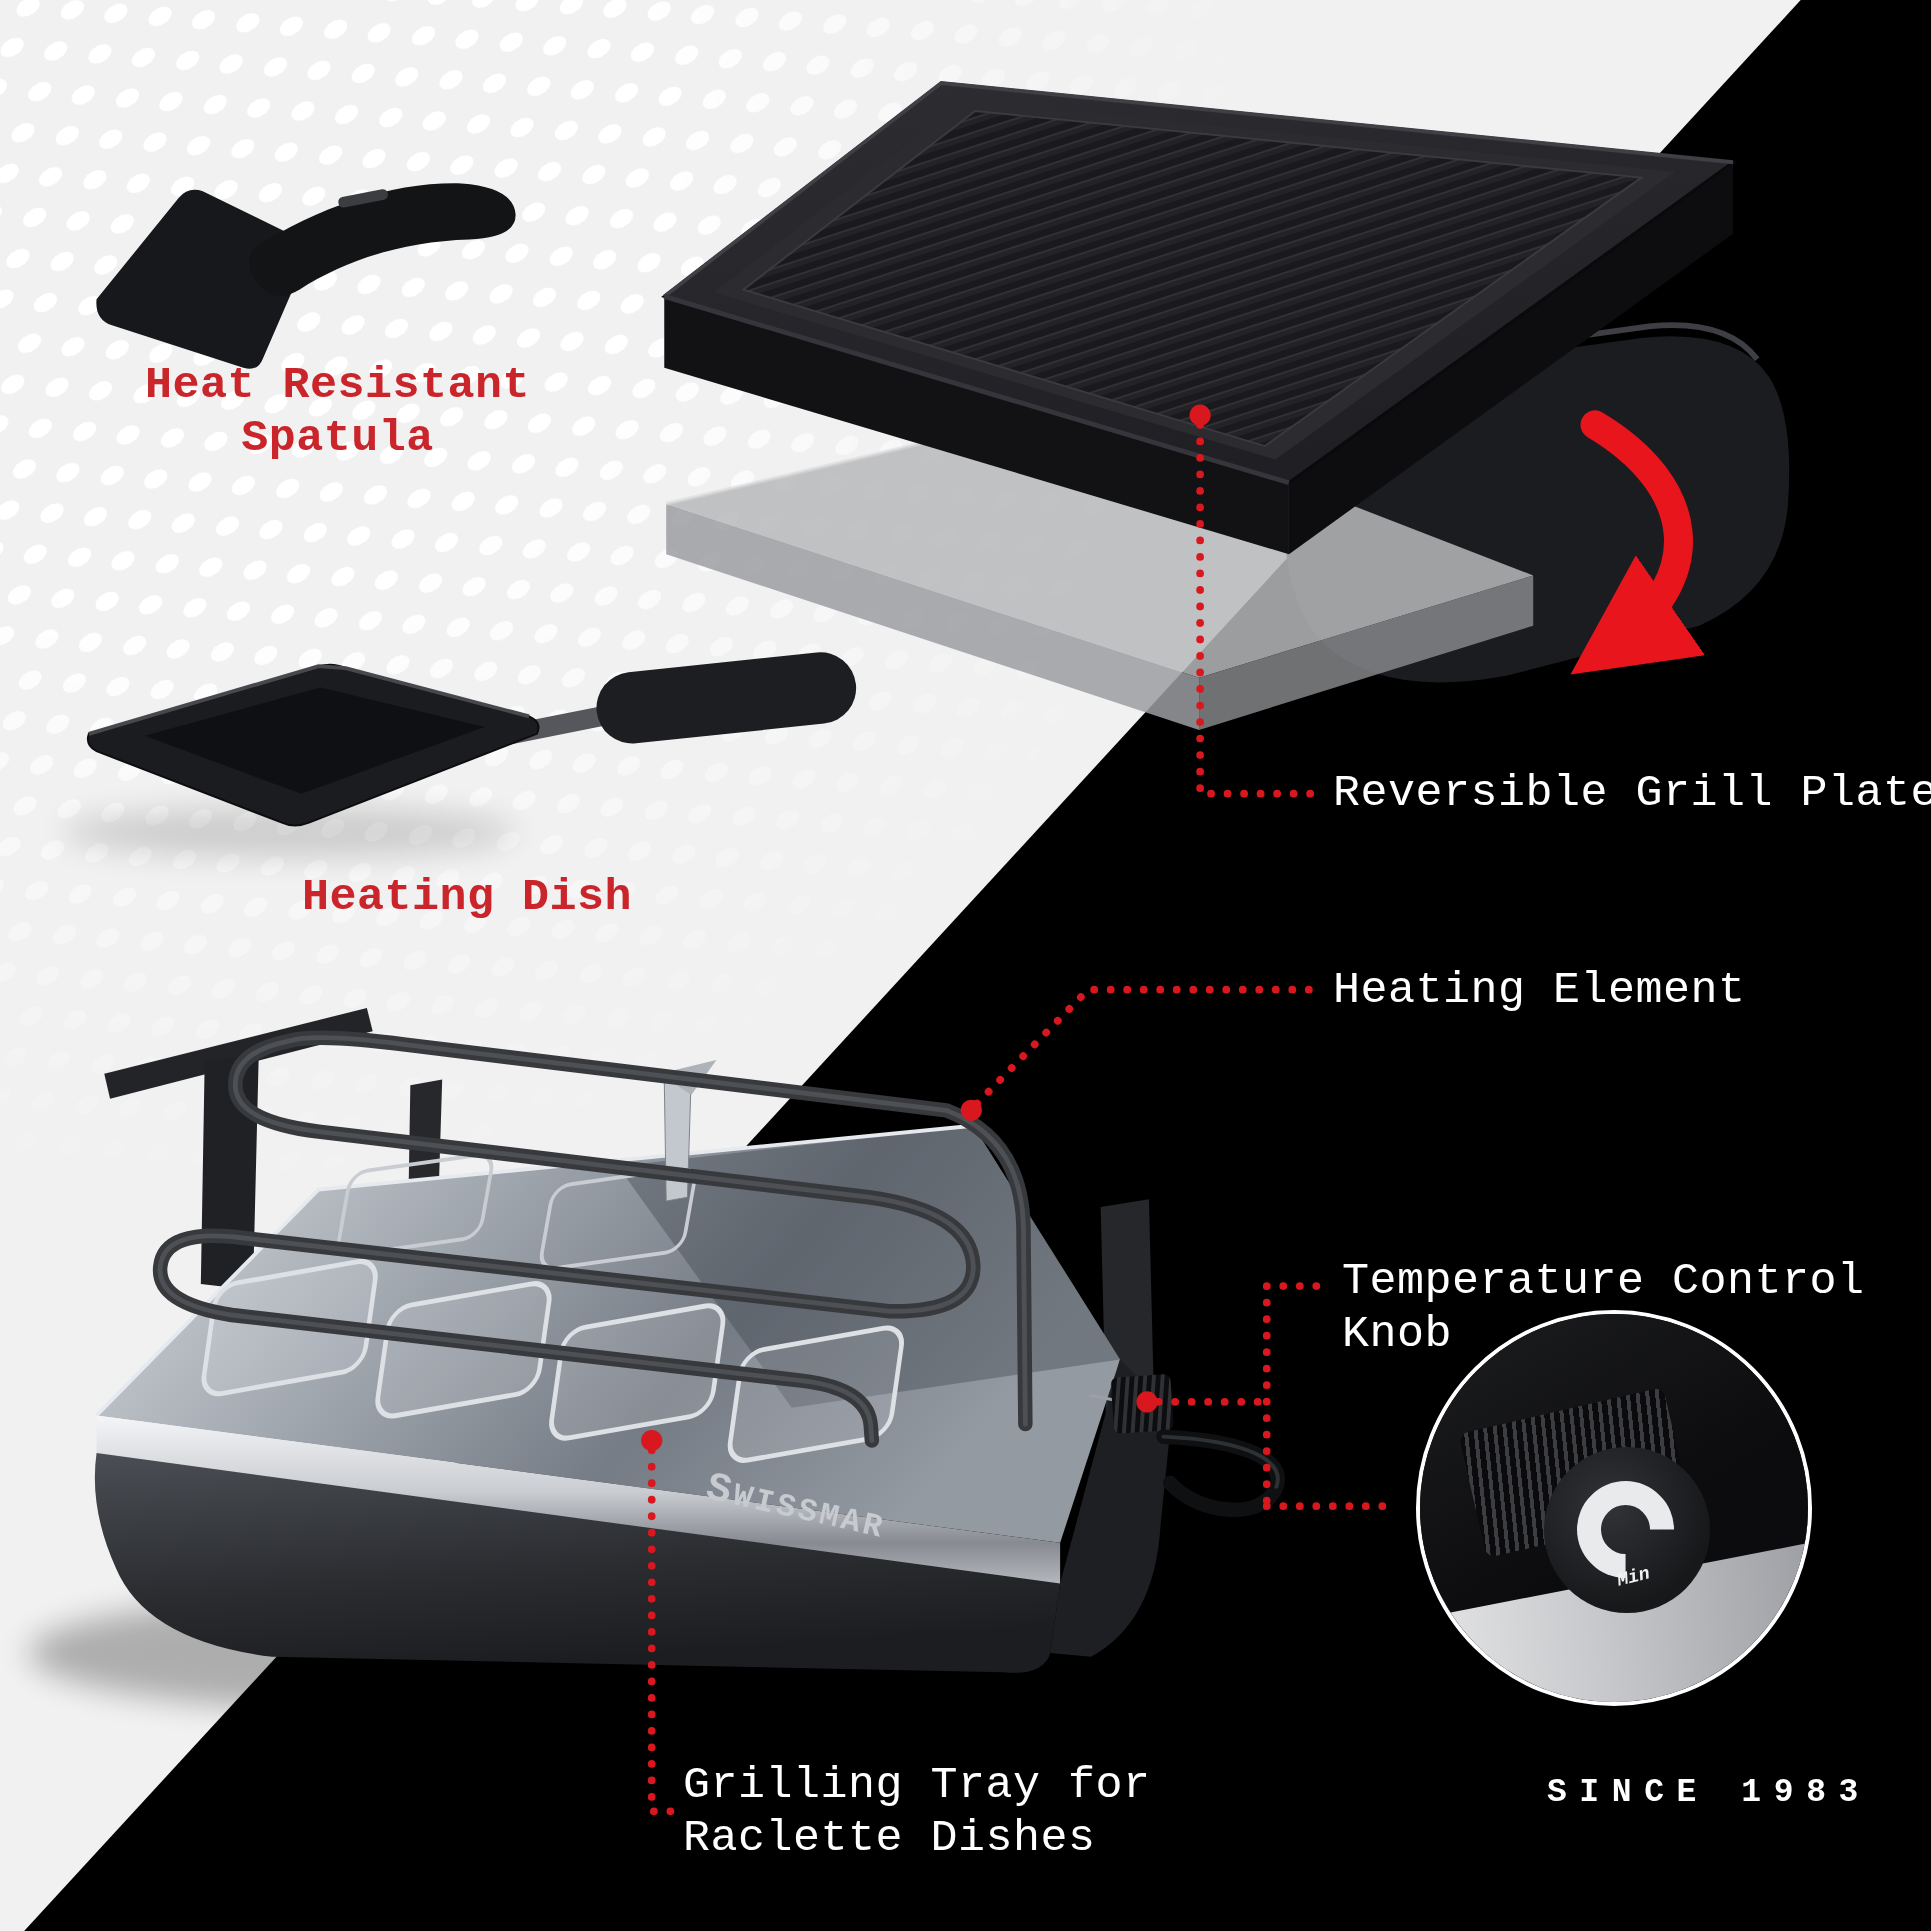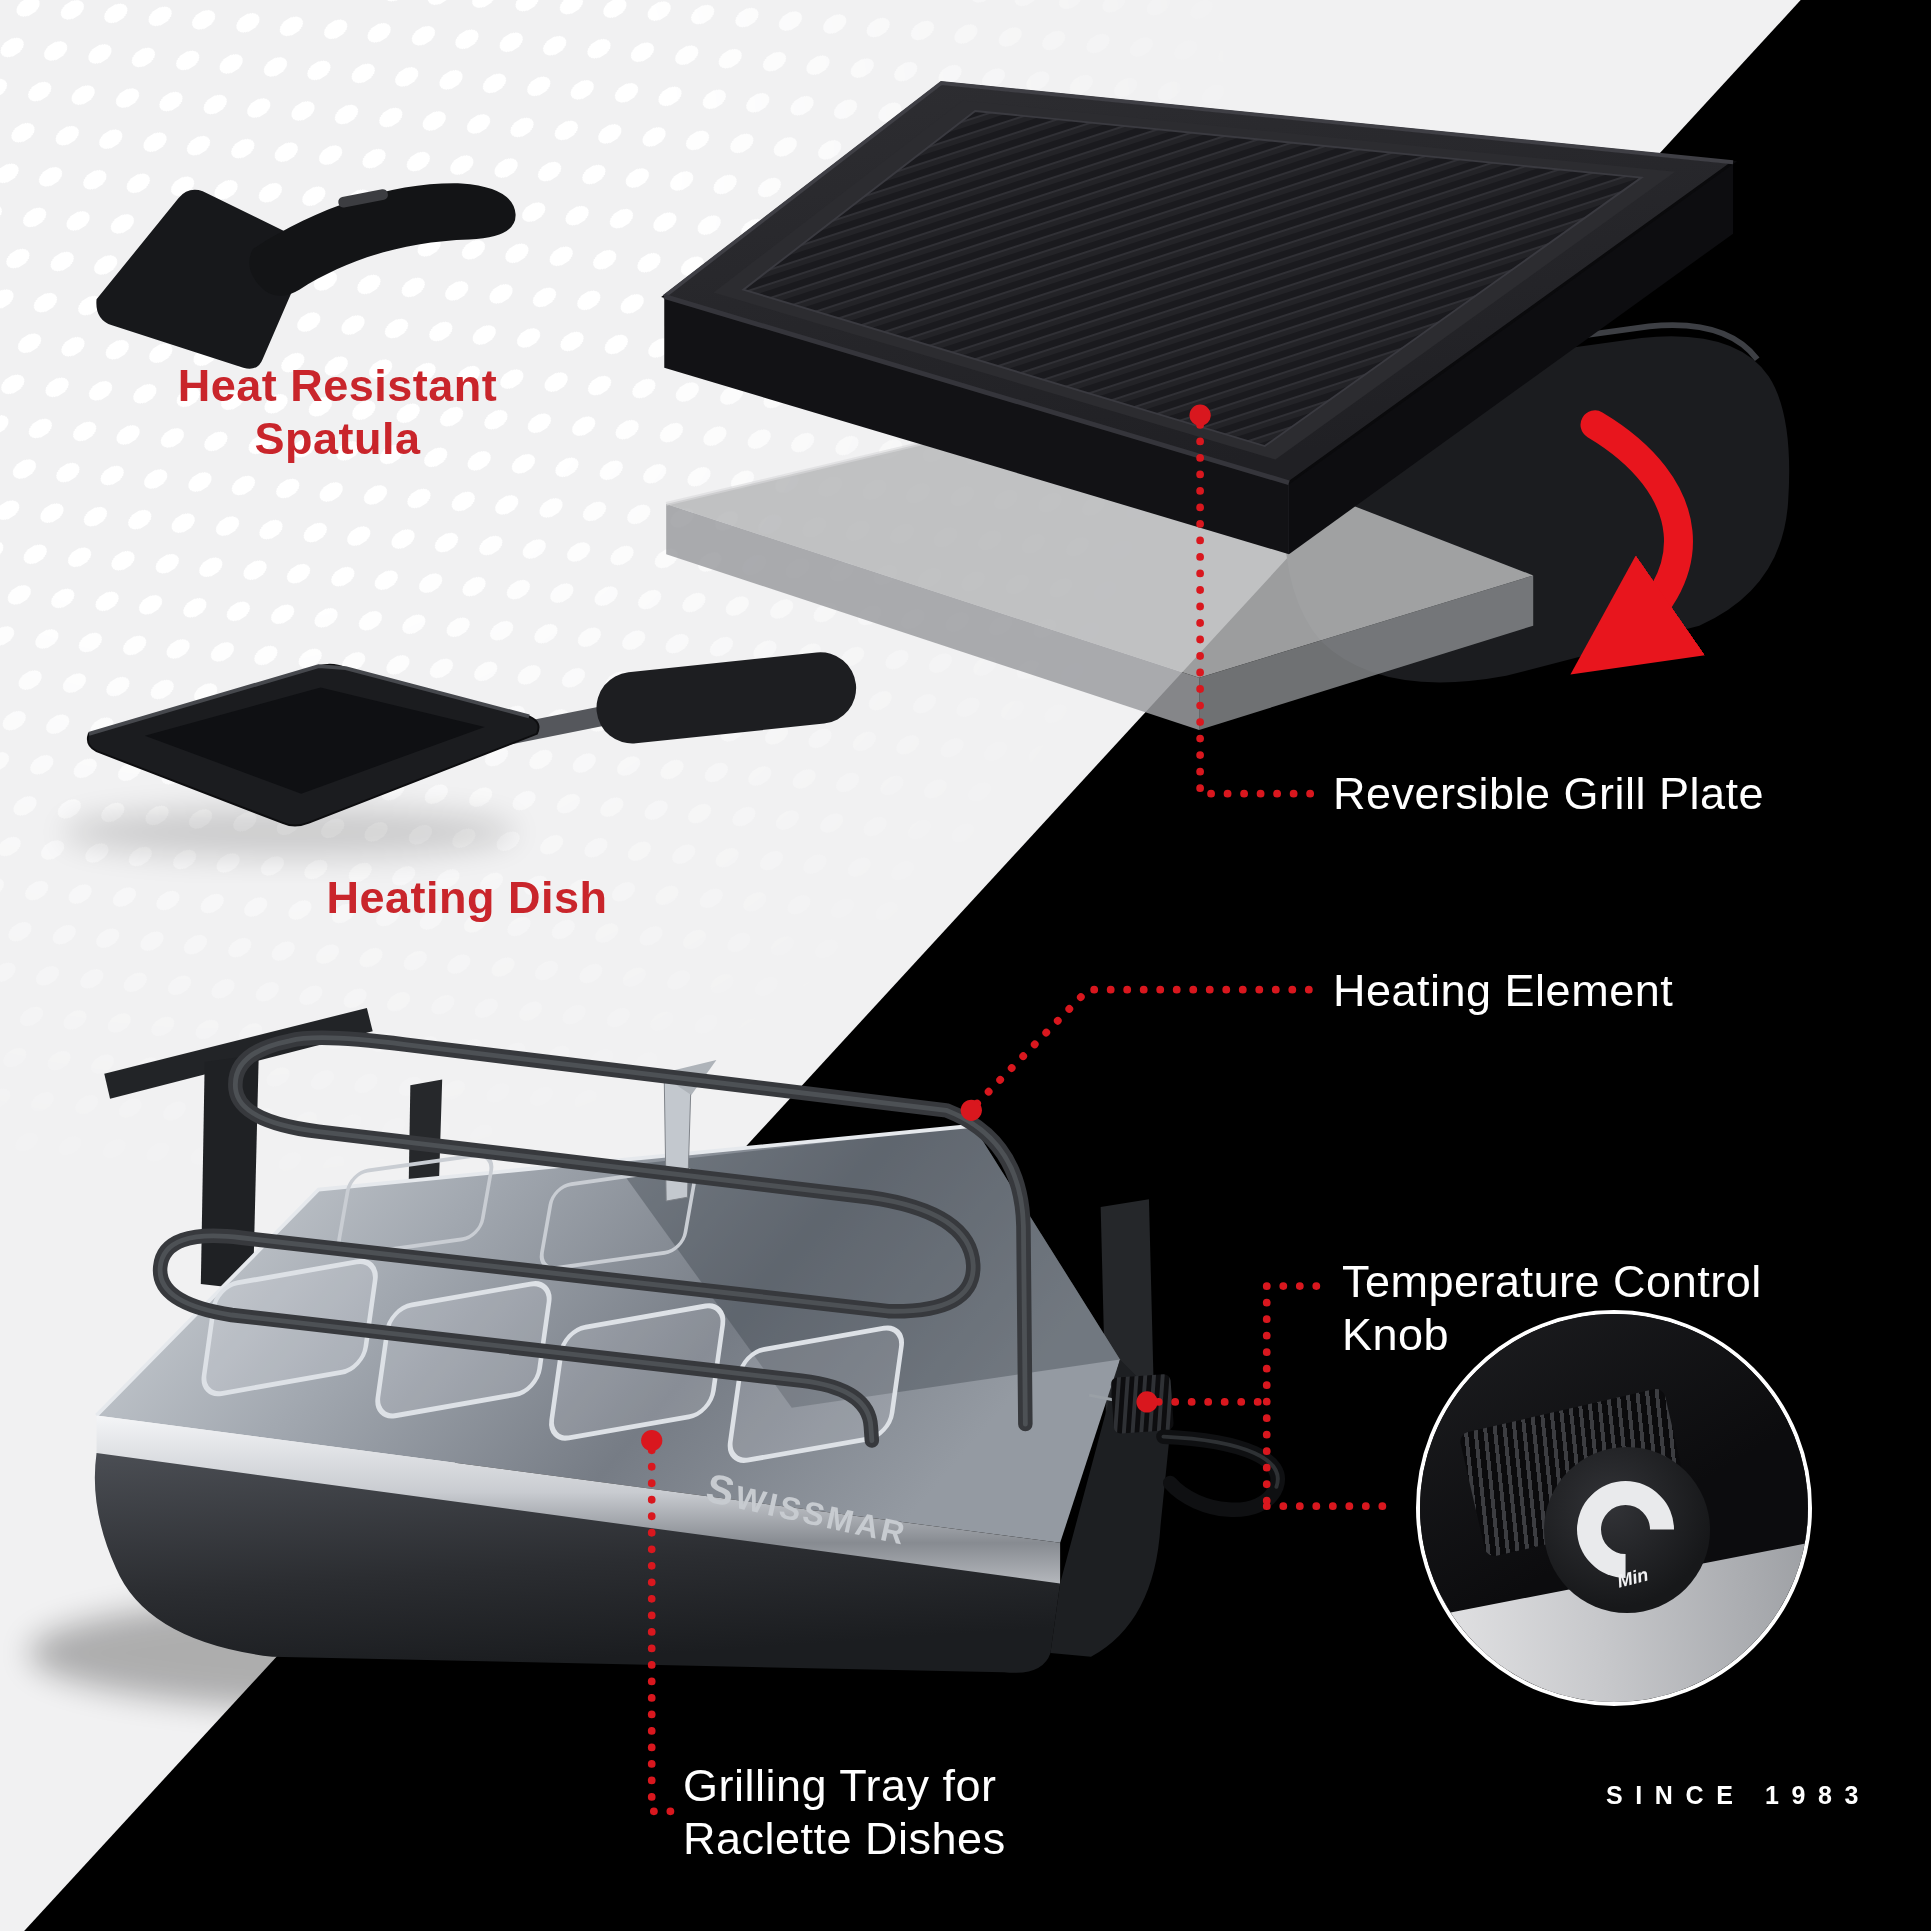--- a/index.html
+++ b/index.html
@@ -1,19 +1,19 @@
 <!DOCTYPE html>
 <html style="--label-red: #c9252b; --accent-red: #d9171e; --arrow-red: #e8151d; --background-black: #000000; --background-white: #f1f1f2;"><head>
 <meta charset="utf-8">
 <style>
   html,body{margin:0;padding:0;background:#000;}
   .canvas{
     position:relative;width:1931px;height:1931px;overflow:hidden;
     background:#f1f1f2;
-    font-family:Liberation Sans, sans-serif;
+    font-family:Liberation Mono, monospace;
   }
   
   .halftone-wrap{
     position:absolute;left:0;top:0;width:1448px;height:1352px;
     -webkit-mask-image:radial-gradient(circle at 15% 12%, #000 0%, #000 25%, rgba(0,0,0,.4) 45%, transparent 62%);
     mask-image:radial-gradient(circle at 15% 12%, #000 0%, #000 25%, rgba(0,0,0,.4) 45%, transparent 62%);
     overflow:hidden;
   }
   .halftone{
     position:absolute;left:-676px;top:-676px;width:2897px;height:2703px;
@@ -58,21 +58,21 @@
   .inset-arc{position:absolute;left:157px;top:167px;width:97px;height:97px;border-radius:50%;
     box-sizing:border-box;border:24px solid #e9eaec;border-right-color:transparent;
     transform:rotate(45deg);}
   .inset-min{position:absolute;left:197px;top:253px;font-size:18.3px;font-weight:bold;font-style:italic;
     color:#f2f2f4;transform:rotate(-14deg);z-index:5;}
   
   .logo{position:absolute;right:60px;top:1771px;z-index:4;text-align:right;color:#fff;}
   .logo-brand{font-size:85px;font-weight:bold;line-height:1;display:inline-block;letter-spacing:-1px;}
   .logo-brand::first-letter{font-size:112px;}
   .logo-reg{font-size:25px;font-weight:bold;vertical-align:super;letter-spacing:0;}
-  .logo-tag{font-size:25px;font-weight:bold;letter-spacing:12.6px;margin-top:10px;}
+  .logo-tag{font-size:33px;font-weight:bold;letter-spacing:12.6px;margin-top:3px;}
 </style>
 </head>
 <body>
 
 <div class="canvas">
 
   <div class="halftone-wrap">
       <div class="halftone"></div>
     </div>
   <div class="black-diagonal"></div>

